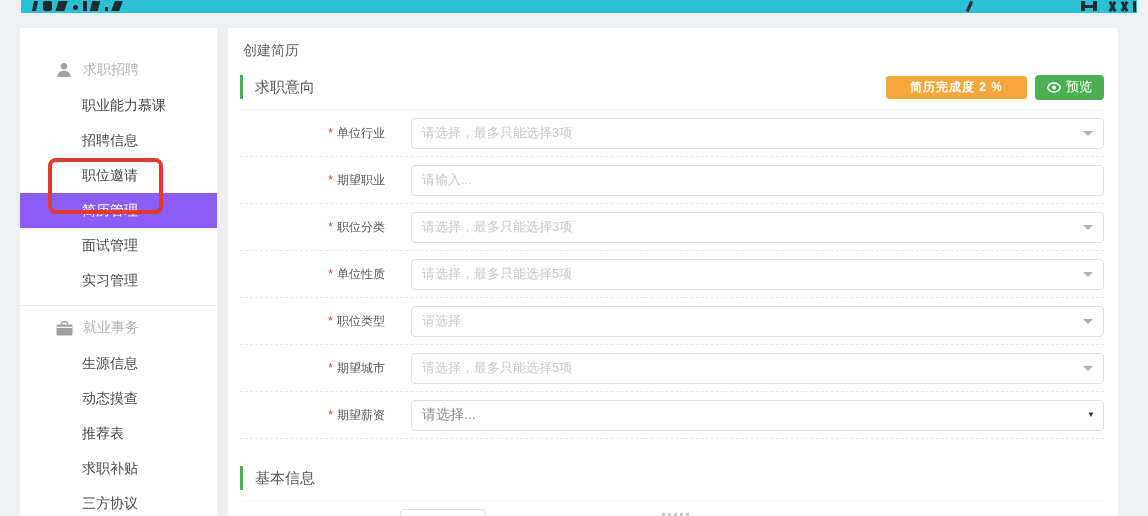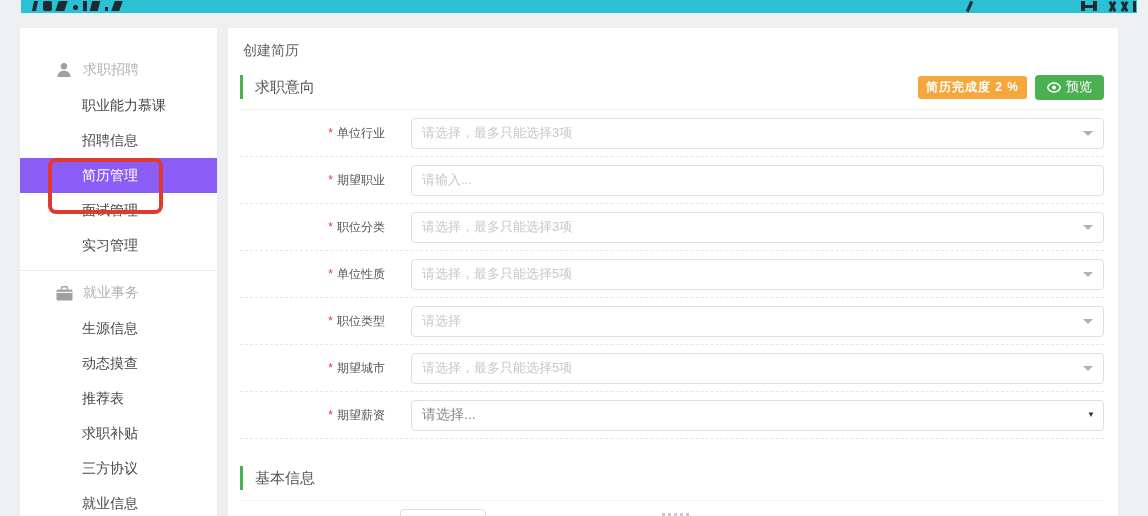--- a/index.html
+++ b/index.html
@@ -23,21 +23,21 @@
   .side-item.active{background:#8b5cf6;color:#fff;}
   .side-divider{border-top:1px solid #ededed;margin:7px 0 4px 0;}
   .annotation{position:absolute;left:48px;top:158px;width:115px;height:56px;border:4px solid #e0392e;border-radius:8px;box-sizing:border-box;z-index:9;pointer-events:none;}
   
   .page-title{margin:14px 0 0 15px;font-size:14px;color:#5f6368;}
   .section{margin:0 14px 0 12px;}
   .section-header{display:flex;align-items:center;margin-top:12px;padding-bottom:7px;border-bottom:1px solid #f2f2f2;min-height:30px;}
   .green-bar{width:3px;height:24px;background:#4caf50;margin-right:12px;flex:none;}
   .section-title{font-size:15px;color:#555;}
   .header-right{margin-left:auto;display:flex;align-items:center;}
-  .badge{background:#f5a73b;color:#fff;font-size:12px;font-weight:bold;padding:3px 8px;border-radius:3px;letter-spacing:1px;}
+  .badge{background:#f5a73b;color:#fff;font-size:12px;font-weight:bold;padding:3px 24px;border-radius:3px;letter-spacing:1px;}
   .preview-btn{margin-left:8px;background:#4cb052;color:#fff;font-size:13px;border:none;border-radius:4px;height:25px;padding:0 12px;display:flex;align-items:center;gap:5px;cursor:pointer;}
   
   .frow{display:flex;align-items:center;height:47px;border-bottom:1px dashed #e7e7e7;box-sizing:border-box;}
   .flabel{width:145px;flex:none;text-align:right;font-size:12px;color:#555;}
   .asterisk{color:#e23b3b;margin-right:4px;}
   .control{margin-left:26px;flex:1;height:31px;box-sizing:border-box;border:1px solid #dcdfe3;border-radius:4px;display:flex;align-items:center;padding:0 24px 0 10px;position:relative;background:#fff;cursor:pointer;}
   .ph{color:#c4c8cd;font-size:13px;white-space:nowrap;}
   .control.native .ph{color:#8a8a8a;font-size:14px;}
   .caret{position:absolute;right:10px;top:50%;margin-top:-2px;width:0;height:0;border-left:5px solid transparent;border-right:5px solid transparent;border-top:5px solid #adb1b6;}
   .native-caret{position:absolute;right:8px;top:50%;transform:translateY(-52%);font-size:8px;color:#333;}
@@ -79,20 +79,21 @@
           <svg width="16" height="16" viewBox="0 0 16 16">
             <circle cx="8" cy="4.2" r="3.2" fill="#9da1a5"></circle>
             <path d="M1.5 15 C1.5 10.8 4.3 8.8 8 8.8 C11.7 8.8 14.5 10.8 14.5 15 Z" fill="#9da1a5"></path>
           </svg>
         </span>
       <span class="glabel">求职招聘</span>
     </div>
     <div class="gitems">
         <div class="side-item">职业能力慕课</div>
         <div class="side-item">招聘信息</div>
+        <div class="side-item">职位邀请</div>
         <div class="side-item active">简历管理</div>
         <div class="side-item">面试管理</div>
         <div class="side-item">实习管理</div>
       </div>
   </div>
 <div class="side-divider"></div>
   <div>
     <div class="group-header">
       <span class="gicon">
           <svg width="17" height="15" viewBox="0 0 17 15">

